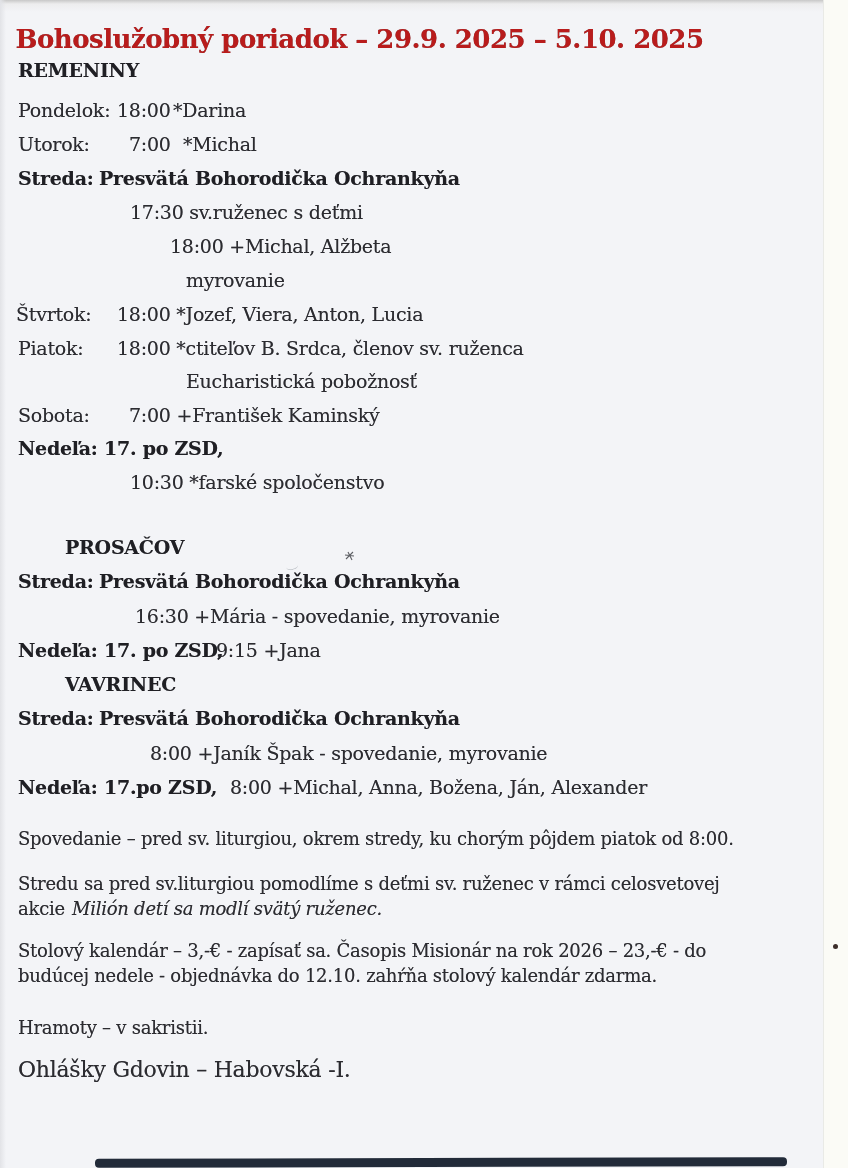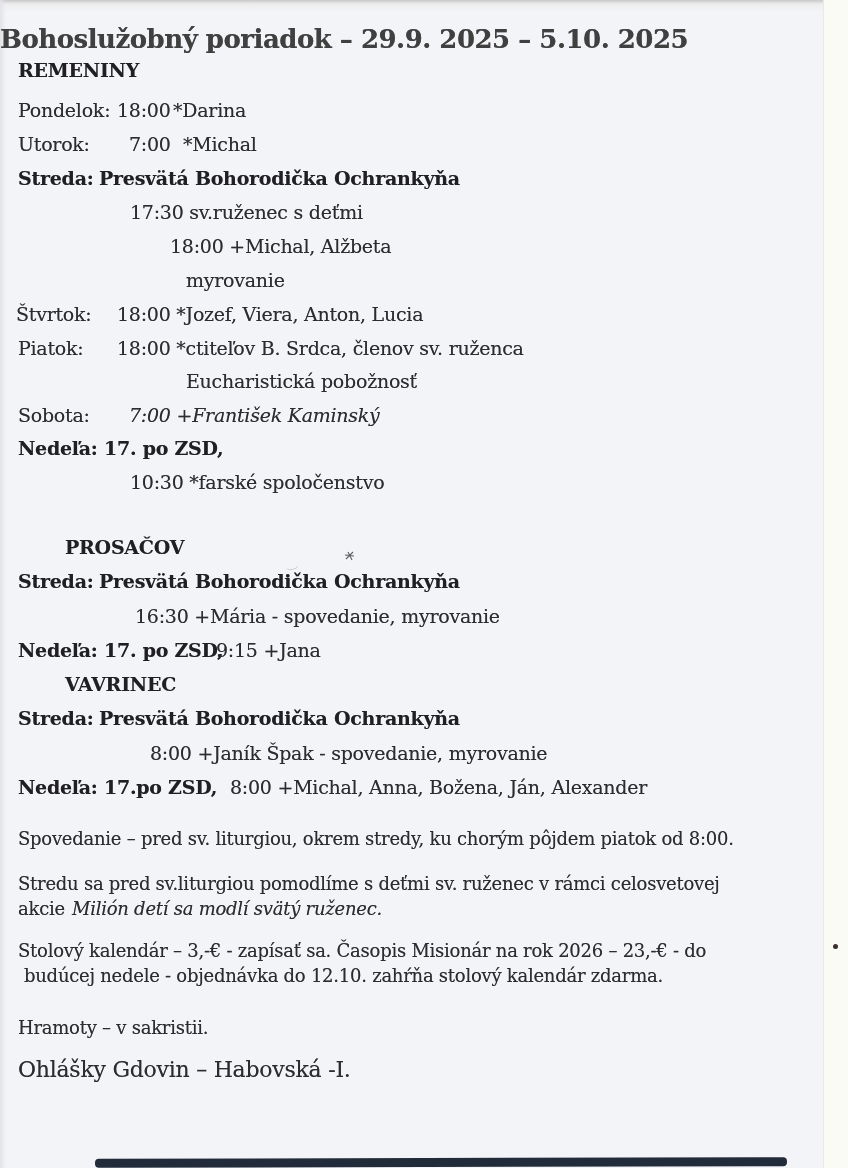--- a/index.html
+++ b/index.html
@@ -32,24 +32,24 @@
     white-space: nowrap;
     color: #2b2b30;
     letter-spacing: -0.25px;
     text-shadow: 0 0 0.5px rgba(43,43,48,0.5);
   }
   .b { font-weight: bold; color: #1f1f24; }
   .i { font-style: italic; }
   #doc-title {
     position: absolute;
     left: 0; top: 24px; width: 719px;
-    text-align: left;
+    text-align: center;
     font-size: 26px;
     font-weight: bold;
-    color: #404040;
+    color: #b91c1c;
     letter-spacing: -0.5px;
     text-shadow: 0 0 0.5px rgba(31,31,36,0.55);
   }
   
   #ink-mark { position: absolute; left: 344px; top: 547px; opacity: 0.85; }
   #squiggle {
     position: absolute; left: 286px; top: 563px; width: 12px; height: 6px;
     border-bottom: 1.5px solid #9aa0a8; border-radius: 50%;
     transform: rotate(-12deg); opacity: 0.55;
   }
@@ -85,41 +85,41 @@
       <span class="t b" style="left: 99px; top: 167px; font-size: 19px;">Presvätá Bohorodička Ochrankyňa</span>
       <span class="t" style="left: 130px; top: 201px; font-size: 19px;">17:30 sv.ruženec s deťmi</span>
       <span class="t" style="left: 130px; top: 235px; font-size: 19px; margin-left: 40px;">18:00 +Michal, Alžbeta</span>
       <span class="t" style="left: 186px; top: 269px; font-size: 19px;">myrovanie</span>
       <span class="t" style="left: 16px; top: 303px; font-size: 19px;">Štvrtok:</span>
       <span class="t" style="left: 117px; top: 303px; font-size: 19px;">18:00 *Jozef, Viera, Anton, Lucia</span>
       <span class="t" style="left: 18px; top: 337px; font-size: 19px;">Piatok:</span>
       <span class="t" style="left: 117px; top: 337px; font-size: 19px;">18:00 *ctiteľov B. Srdca, členov sv. ruženca</span>
       <span class="t" style="left: 186px; top: 370px; font-size: 19px;">Eucharistická pobožnosť</span>
       <span class="t" style="left: 18px; top: 404px; font-size: 19px;">Sobota:</span>
-      <span class="t" style="left: 129px; top: 404px; font-size: 19px; font-style: italic;">7:00 +František Kaminský</span>
+      <span class="t" style="left: 129px; top: 404px; font-size: 19px;">7:00 +František Kaminský</span>
       <span class="t b" style="left: 18px; top: 437px; font-size: 19px;">Nedeľa: 17. po ZSD,</span>
       <span class="t" style="left: 130px; top: 471px; font-size: 19px;">10:30 *farské spoločenstvo</span>
       <span class="t b" style="left: 65px; top: 536px; font-size: 19px;">PROSAČOV</span>
       <span class="t b" style="left: 18px; top: 570px; font-size: 19px;">Streda:</span>
       <span class="t b" style="left: 99px; top: 570px; font-size: 19px;">Presvätá Bohorodička Ochrankyňa</span>
       <span class="t" style="left: 135px; top: 605px; font-size: 19px;">16:30 +Mária - spovedanie, myrovanie</span>
       <span class="t b" style="left: 18px; top: 639px; font-size: 19px;">Nedeľa: 17. po ZSD,</span>
       <span class="t" style="left: 216px; top: 639px; font-size: 19px;">9:15 +Jana</span>
       <span class="t b" style="left: 65px; top: 673px; font-size: 19px; text-align: center;">VAVRINEC</span>
       <span class="t b" style="left: 18px; top: 707px; font-size: 19px;">Streda:</span>
       <span class="t b" style="left: 99px; top: 707px; font-size: 19px;">Presvätá Bohorodička Ochrankyňa</span>
       <span class="t" style="left: 150px; top: 742px; font-size: 19px;">8:00 +Janík Špak - spovedanie, myrovanie</span>
       <span class="t b" style="left: 18px; top: 776px; font-size: 19px;">Nedeľa: 17.po ZSD,</span>
       <span class="t" style="left: 230px; top: 776px; font-size: 19px;">8:00 +Michal, Anna, Božena, Ján, Alexander</span>
       <span class="t" style="left: 18px; top: 828px; font-size: 18px;">Spovedanie – pred sv. liturgiou, okrem stredy, ku chorým pôjdem piatok od 8:00.</span>
       <span class="t" style="left: 18px; top: 873px; font-size: 18px;">Stredu sa pred sv.liturgiou pomodlíme s deťmi sv. ruženec v rámci celosvetovej</span>
       <span class="t" style="left: 18px; top: 898px; font-size: 18px;">akcie</span>
       <span class="t i" style="left: 72px; top: 898px; font-size: 18px;">Milión detí sa modlí svätý ruženec.</span>
       <span class="t" style="left: 18px; top: 940px; font-size: 18px;">Stolový kalendár – 3,-€ - zapísať sa. Časopis Misionár na rok 2026 – 23,-€ - do</span>
-      <span class="t" style="left: 24px; top: 965px; font-size: 18px;">budúcej nedele - objednávka do 12.10. zahŕňa stolový kalendár zdarma.</span>
+      <span class="t" style="left: 18px; top: 965px; font-size: 18px;">budúcej nedele - objednávka do 12.10. zahŕňa stolový kalendár zdarma.</span>
       <span class="t" style="left: 18px; top: 1017px; font-size: 18px;">Hramoty – v sakristii.</span>
       <span class="t" style="left: 18px; top: 1057px; font-size: 22px;">Ohlášky Gdovin – Habovská -I.</span>
     </div>
 
   <span id="ink-mark">
     <svg width="12" height="12" viewBox="0 0 12 12">
       <path d="M2 9 L9 2 M4 2 L8 10 M1 5 L10 6" stroke="#45474c" stroke-width="1.1" fill="none"></path>
     </svg>
   </span>
   <span id="squiggle"></span>

